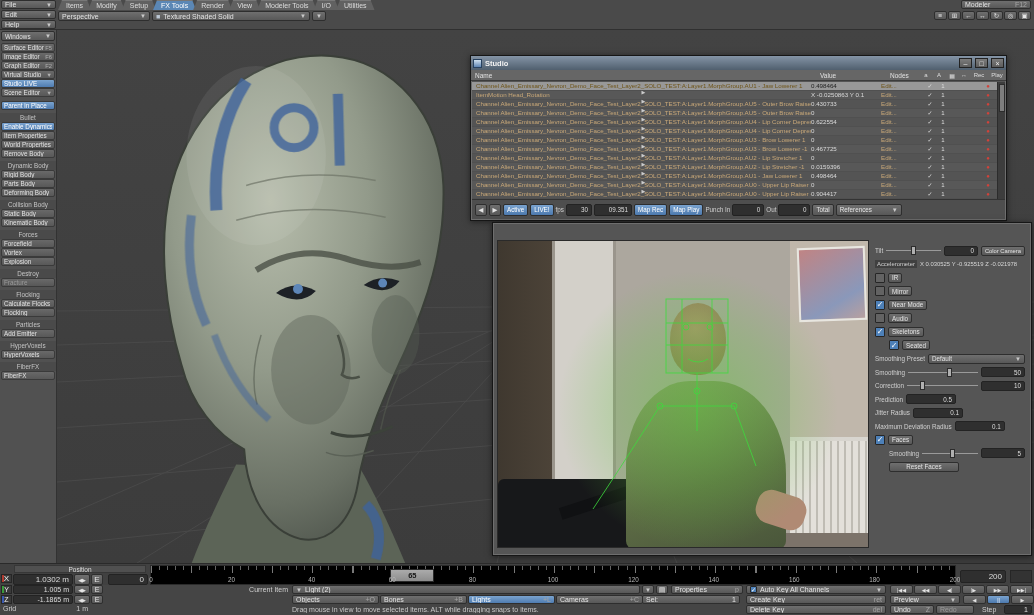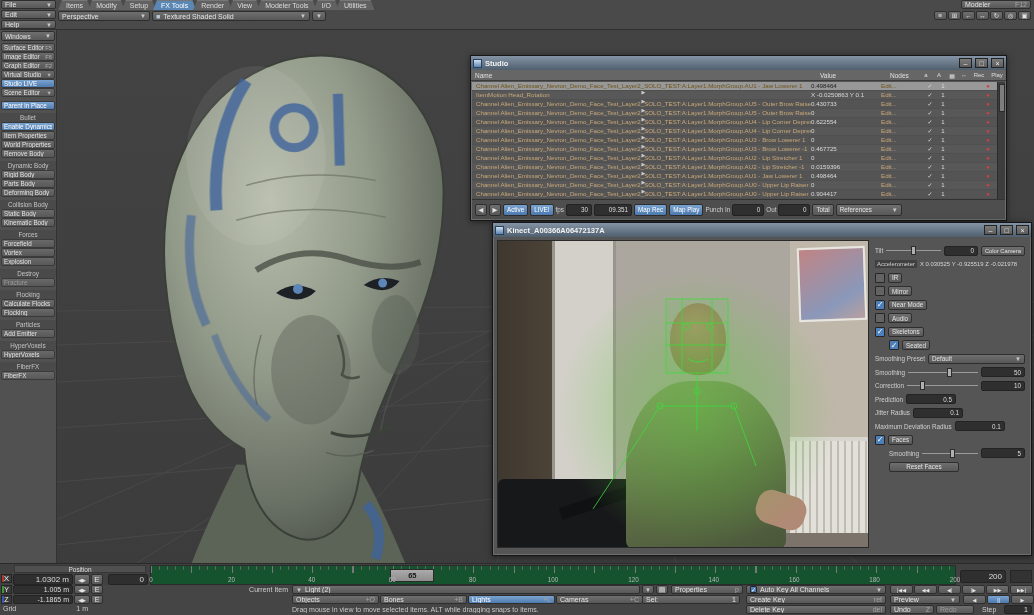--- a/index.html
+++ b/index.html
@@ -83,21 +83,21 @@
 .slider .track{position:absolute;left:0;right:0;top:4px;height:1px;background:#9a9a9a}
 .slider .s-handle{position:absolute;top:0;width:5px;height:9px;background:#b0b0b0;border:1px solid #2c2c2c}
 .kfield{width:44px;height:10px;flex:none}
 .chip{height:10px}
 
 
 #timeline{position:absolute;left:0;top:563px;width:1034px;height:22px;background:#414141;border-top:1px solid #2a2a2a}
 #pos-header{position:absolute;left:14px;top:1px;width:132px;height:8px;background:#505050;border:1px solid #373737;display:flex;align-items:center;justify-content:center;font-size:6.5px;color:#ddd}
 #xrow{position:absolute;left:1px;top:10px;height:11px;display:flex;gap:1px}
 #tl-start{position:absolute;left:108px;top:10px;width:40px;height:11px}
-#ruler{position:absolute;left:150px;top:1px;width:806px;height:20px;background:#14532d;border:1px solid #2b2b2b}
+#ruler{position:absolute;left:150px;top:1px;width:806px;height:20px;background:#000000;border:1px solid #2b2b2b}
 #ruler .minor{position:absolute;left:0;right:0;top:0;height:4px;background:repeating-linear-gradient(90deg,#646464 0 1px,transparent 1px 8.06px)}
 #ruler .major{position:absolute;left:0;right:0;top:0;height:7px;background:repeating-linear-gradient(90deg,#787878 0 1px,transparent 1px 40.3px)}
 .tick-label{position:absolute;bottom:1px;transform:translateX(-50%);font-size:6.3px;color:#b8b8b8}
 #tl-handle{position:absolute;top:3px;height:13px;width:44px;transform:translateX(-50%);background:linear-gradient(#ababab,#8d8d8d);border:1px solid #2a2a2a;color:#151515;font-size:7.5px;font-weight:bold;display:flex;align-items:center;justify-content:center}
 #tl-end{position:absolute;left:960px;top:6px;width:46px;height:13px}
 #tl-extra{position:absolute;left:1010px;top:6px;width:22px;height:13px;background:#333;border:1px solid #262626}
 
 
 #bottom{position:absolute;left:0;top:585px;width:1034px;height:30px;background:#454545;font-size:7px}
 .axis-chip{width:11px;height:9px;background:#3a3a3a;border:1px solid #262626;color:#eee;display:flex;align-items:center;justify-content:center;flex:none}
@@ -525,28 +525,20 @@
       <div class="btn sfbtn">Total</div>
       <div class="btn sfbtn" style="width:66px">
           <span>References</span>
           <span class="sp"></span>
           <span class="chev">▼</span>
         </div>
     </div>
   </div>
 
   <div id="kinect-win" class="win">
-    <div class="titlebar">
-      <span class="appicon"></span>
-      <span>Kinect_A00366A06472137A</span>
-      <span class="sp"></span>
-      <span class="wbtn">–</span>
-      <span class="wbtn">□</span>
-      <span class="wbtn">×</span>
-    </div>
     <div id="cam">
       <div style="position:absolute;left:0;top:0;width:54px;height:100%;background:linear-gradient(90deg,#3f382f,#4c4338)"></div>
       <div style="position:absolute;left:54px;top:0;width:64px;height:100%;background:#d3d0c9;box-shadow:inset 3px 0 0 #9a958c, inset -3px 0 0 #9a958c"></div>
       <div style="position:absolute;left:118px;top:0;width:174px;height:100%;background:#aca79e"></div>
       <div style="position:absolute;left:292px;top:0;width:80px;height:100%;background:#c0b7ab"></div>
       <div style="position:absolute;left:300px;top:6px;width:68px;height:74px;background:linear-gradient(150deg,#c08484,#8a98ba 70%,#b8a0a0);border:2px solid #e8e6e0;transform:rotate(-2deg)"></div>
       <div style="position:absolute;left:292px;top:196px;width:80px;height:96px;background:repeating-linear-gradient(90deg,#e3e0da 0 5px,#bfbcb4 5px 7px);border-top:4px solid #d8d5cf"></div>
       <div style="position:absolute;left:0;top:292px;width:100%;height:16px;background:#7c736a"></div>
       <div style="position:absolute;left:0;top:238px;width:150px;height:70px;background:#17181a;border-radius:6px 14px 0 0"></div>
       <div style="position:absolute;left:60px;top:250px;width:110px;height:12px;background:#101113;transform:rotate(-18deg)"></div>

